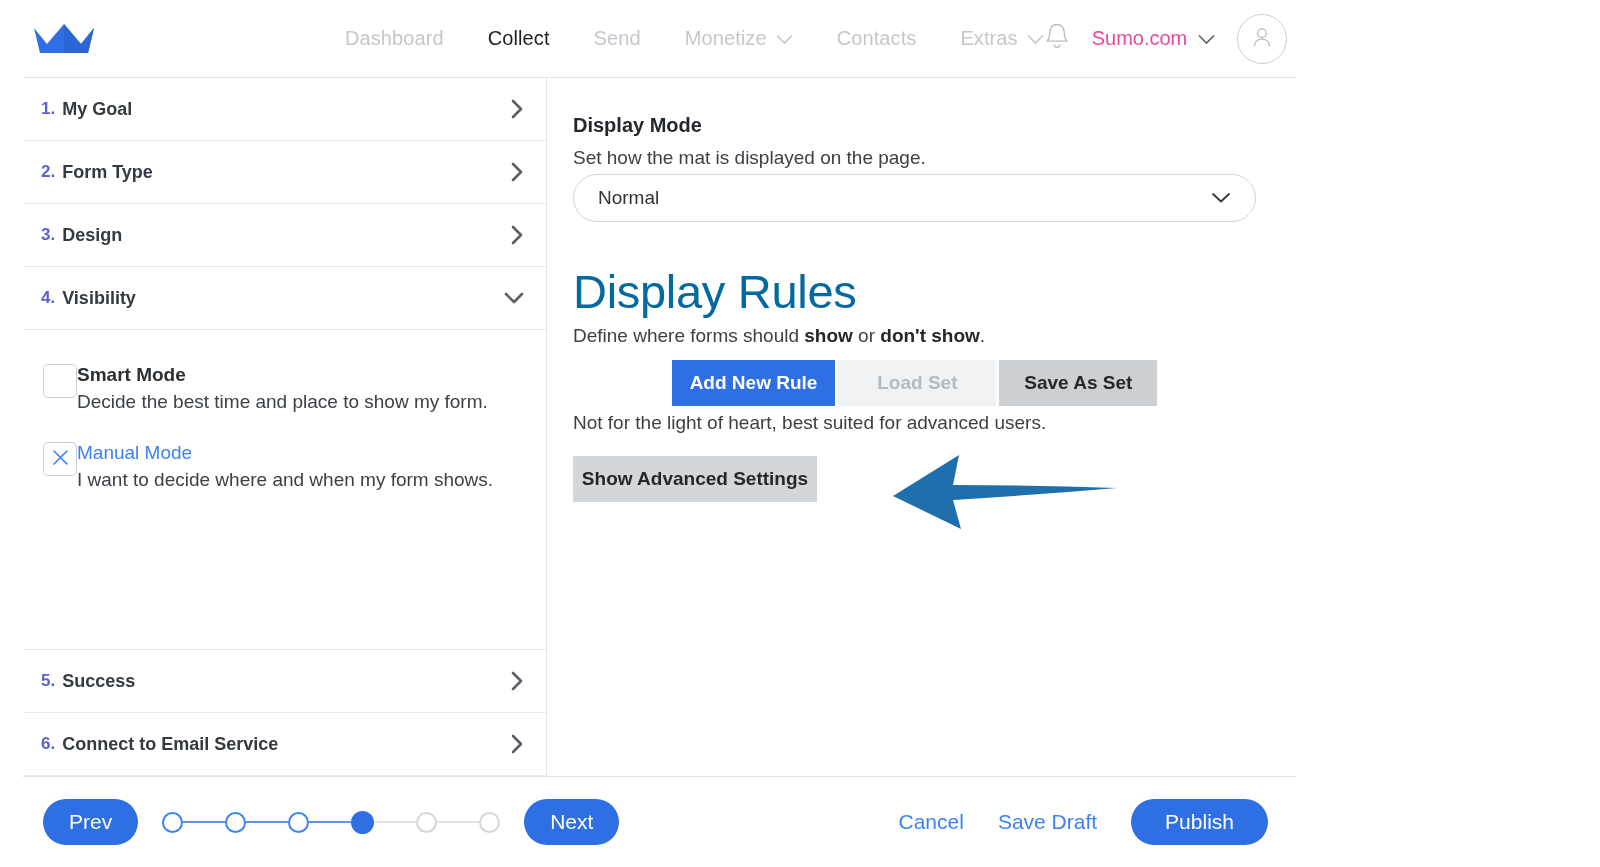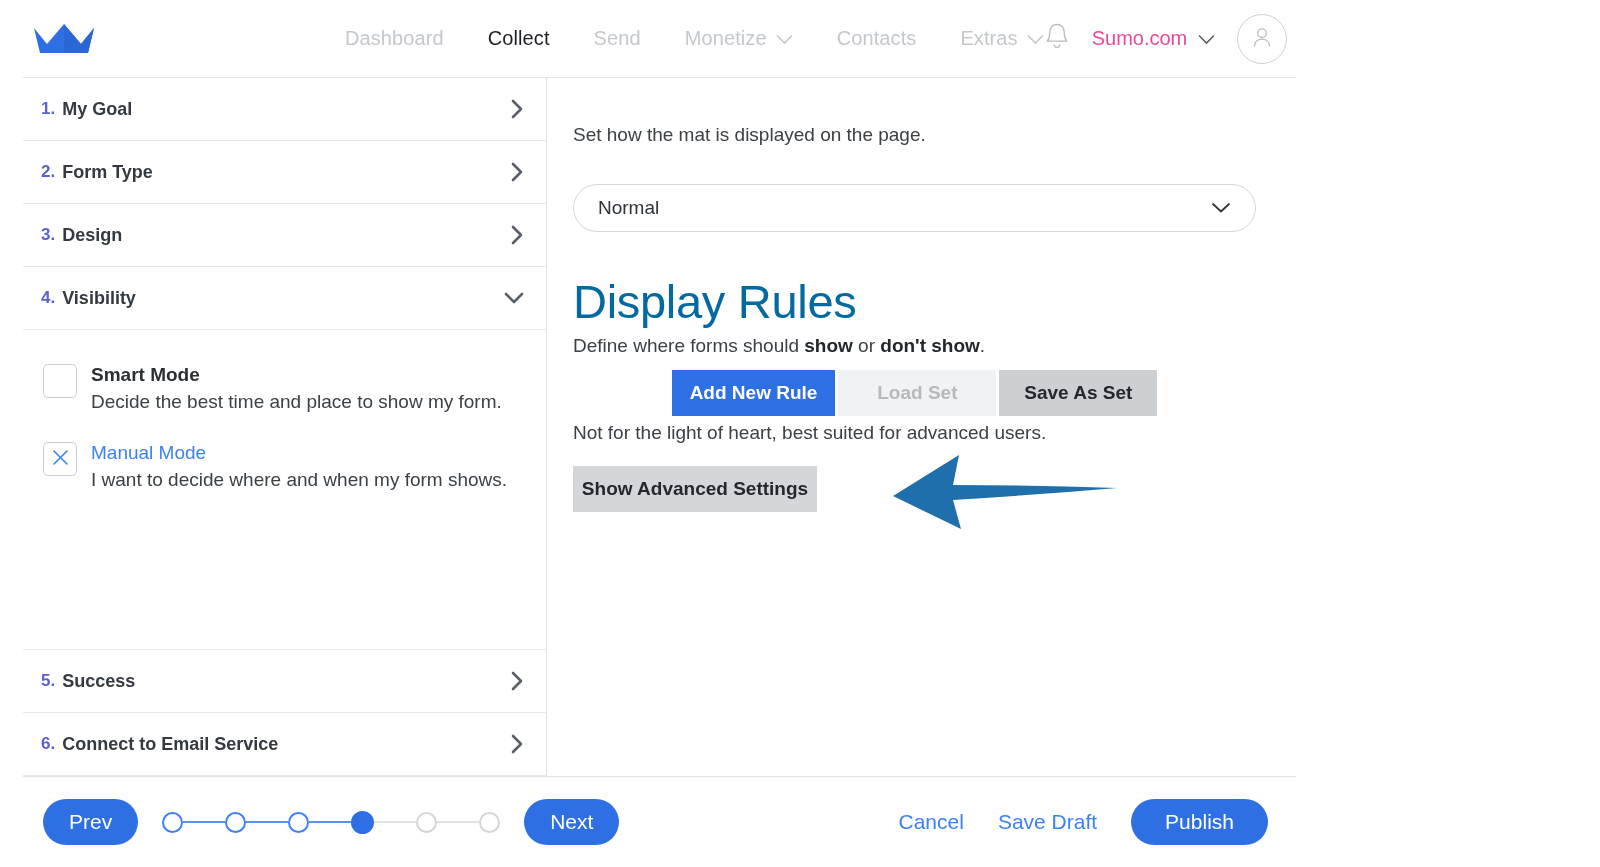--- a/index.html
+++ b/index.html
@@ -83,21 +83,21 @@
   .step-num { color: #5b5fd6; font-size: 17px; font-weight: bold; margin-right: 7px; }
   .step-label { color: #343a40; font-size: 18px; font-weight: bold; }
   .step-arrow { margin-left: auto; color: #5a6068; display:flex; align-items:center; }
 
   .visibility-panel {
     flex: 1 1 auto;
     border-bottom: 1px solid #e6e8ea;
     padding: 32px 20px 0 20px;
     min-height: 0;
   }
-  .mode-row { display: flex; gap: 14px; margin-bottom: 26px; }
+  .mode-row { display: flex; margin-bottom: 26px; }
   .checkbox {
     width: 34px; height: 34px; flex: 0 0 34px;
     border: 1px solid #c9cdd2; border-radius: 5px;
     background: #fff; cursor: pointer;
     display: flex; align-items: center; justify-content: center;
     margin-top: 2px;
   }
   .mode-text { padding-top: 1px; }
   .mode-title { font-size: 19px; color: #2b3034; font-weight: bold; line-height: 1.25; }
   .mode-title.is-selected { color: #3b82f6; font-weight: normal; }
@@ -108,21 +108,21 @@
     flex: 1 1 auto;
     background: #fff;
     padding: 36px 40px 0 26px;
     overflow: hidden;
     position: relative;
   }
   .sec-title { font-size: 20px; font-weight: bold; color: #24282c; }
   .sec-sub { font-size: 19px; color: #3c4146; margin-top: 10px; }
 
   .select-box {
-    margin-top: 38px;
+    margin-top: 5px;
     height: 48px;
     border: 1px solid #d3d7db;
     border-radius: 26px;
     display: flex; align-items: center;
     padding: 0 24px;
     font-size: 19px; color: #2e3338;
     cursor: pointer;
     background: #fff;
     gap: 32px;
   }
@@ -369,20 +369,21 @@
           <svg width="13" height="20" viewBox="0 0 13 20">
               <path d="M2 2 L10 10 L2 18" fill="none" stroke="#5a6068" stroke-width="2.6" stroke-linecap="round" stroke-linejoin="round"></path>
             </svg>
         </span>
       </div>
 
     </div>
 
     <div class="main">
 
+      <div class="sec-title">Display Mode</div>
       <div class="sec-sub">Set how the mat is displayed on the page.</div>
 
       <div class="select-box">
         <span>Normal</span>
         <span class="select-chev">
           <svg width="20" height="12" viewBox="0 0 20 12">
               <path d="M2 2 L10 9.5 L18 2" fill="none" stroke="#32373c" stroke-width="1.8" stroke-linecap="round" stroke-linejoin="round"></path>
             </svg>
         </span>
       </div>

